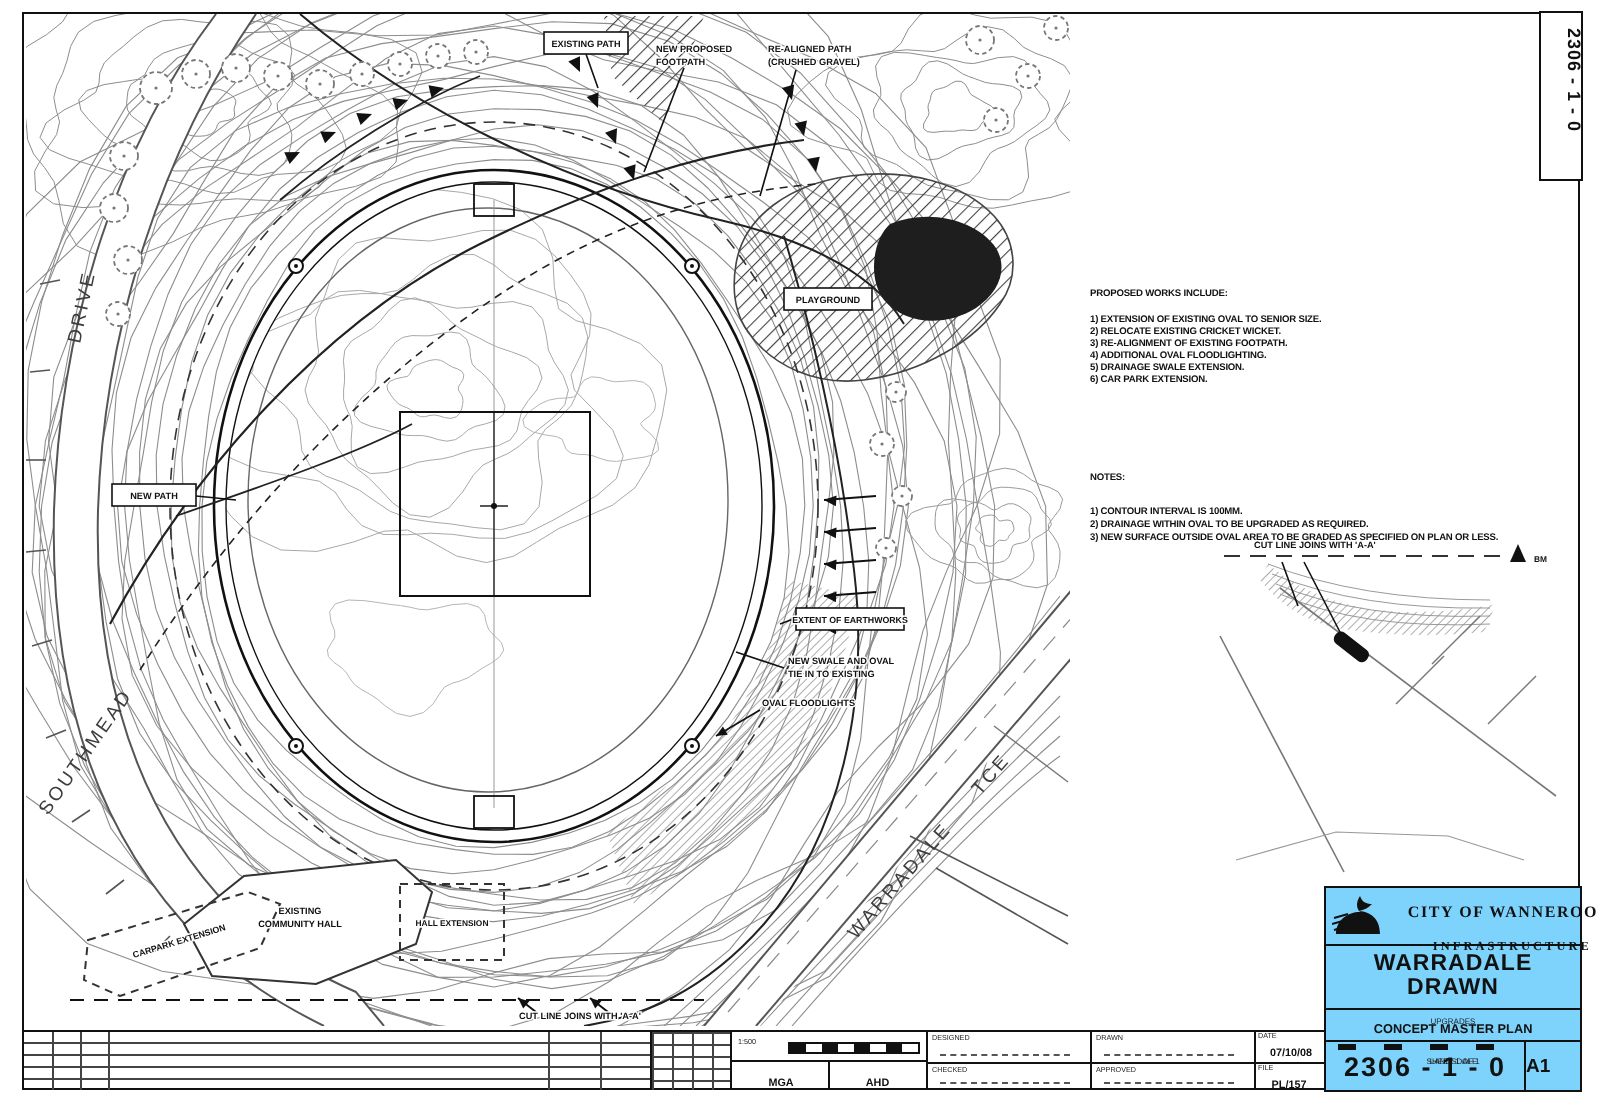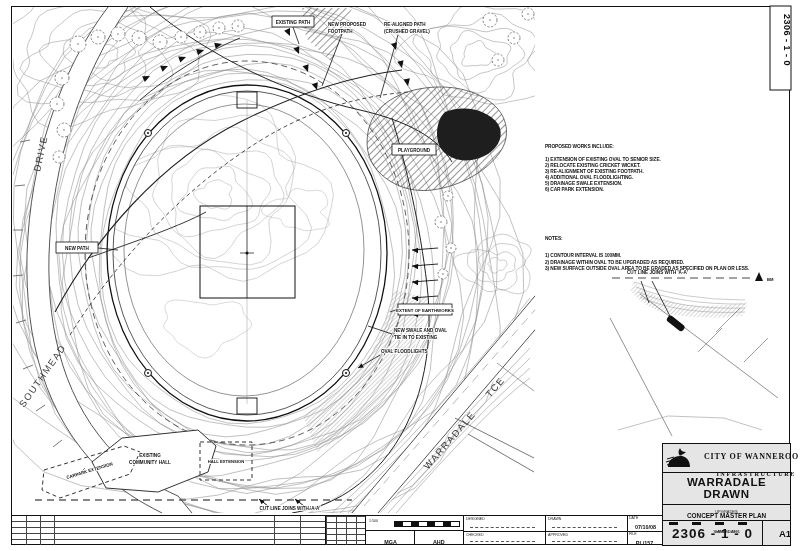--- a/index.html
+++ b/index.html
@@ -34,21 +34,21 @@
   .datecell{left:616px;width:34px;height:15px;text-align:center;}
   .datecell.b{top:15px;height:14px;border-top:1px solid #111;}
 
   .t4{font-size:8px;display:inline-block;transform:scale(0.45);transform-origin:0 0;
       white-space:nowrap;color:#222;}
   .t5c{font-size:9px;display:inline-block;transform:scale(0.6);transform-origin:50% 50%;
        white-space:nowrap;color:#111;font-weight:bold;}
 
   
   .title-block{position:absolute;left:662px;top:443px;width:129px;height:103px;
-               border:1px solid #111;box-sizing:border-box;background:#e5e5e5;}
+               border:1px solid #111;box-sizing:border-box;background:#7dd3fc;}
   .tb-row{position:absolute;left:0;width:127px;box-sizing:border-box;}
   .tb-r1{top:0;height:28px;}
   .tb-r2{top:28px;height:32px;border-top:1px solid #111;text-align:center;}
   .tb-r3{top:60px;height:16px;border-top:1px solid #111;text-align:center;}
   .tb-r4{top:76px;height:25px;border-top:1px solid #111;}
   .tb-logo{position:absolute;left:3px;top:3px;width:26px;height:22px;}
   .tb-org{position:absolute;left:29px;top:3px;width:96px;text-align:center;}
   .org1{font-family:"Liberation Serif",serif;font-weight:bold;font-size:10px;
         display:inline-block;transform:scale(0.8);transform-origin:50% 0;white-space:nowrap;letter-spacing:1px;}
   .org2{font-family:"Liberation Serif",serif;font-weight:bold;font-size:10px;
@@ -56,21 +56,21 @@
   .project{font-weight:bold;font-size:11.5px;letter-spacing:0.5px;margin-top:3px;}
   .tiny-c{font-size:8px;display:inline-block;transform:scale(0.5);transform-origin:50% 50%;
           white-space:nowrap;color:#222;}
   .sheet-title{font-weight:bold;font-size:8px;display:inline-block;transform:scale(0.8);
                transform-origin:50% 0;white-space:nowrap;margin-top:2px;}
   .ticksrow{position:absolute;left:6px;top:1px;width:88px;height:3px;
             background:repeating-linear-gradient(90deg,#111 0 9px,transparent 9px 23px);}
   .dwg-num{position:absolute;left:0;top:5px;width:99px;text-align:center;
            font-weight:bold;font-size:13.5px;letter-spacing:1px;}
   .size-cell{position:absolute;left:99px;top:0;width:28px;height:25px;border-left:1px solid #111;
-             box-sizing:border-box;text-align:left;font-weight:bold;font-size:9.5px;padding-top:7px;padding-left:16px;}
+             box-sizing:border-box;text-align:left;font-weight:bold;font-size:9.5px;padding-top:7px;}
 </style>
 </head>
 <body>
 
 <div class="sheet">
   <div class="sheet-border"></div>
 
   <svg id="map-svg" viewBox="0 0 802 551">
     <g id="gen">
         <defs>

